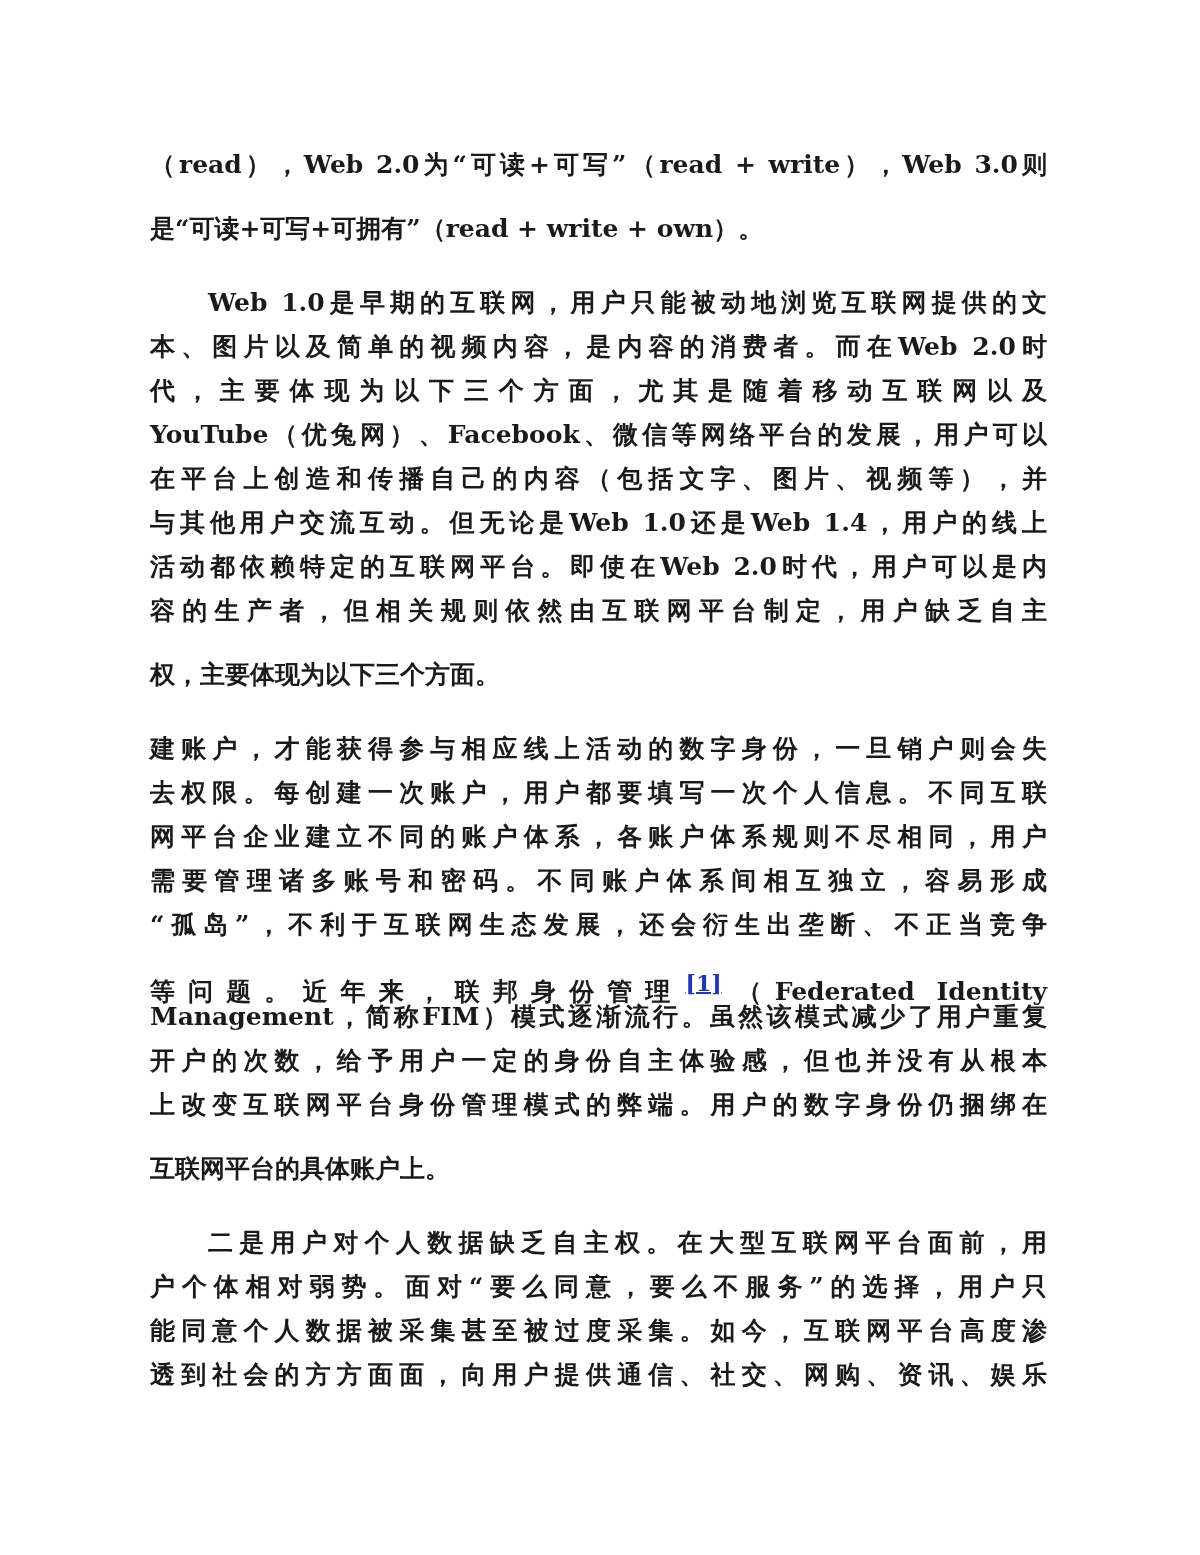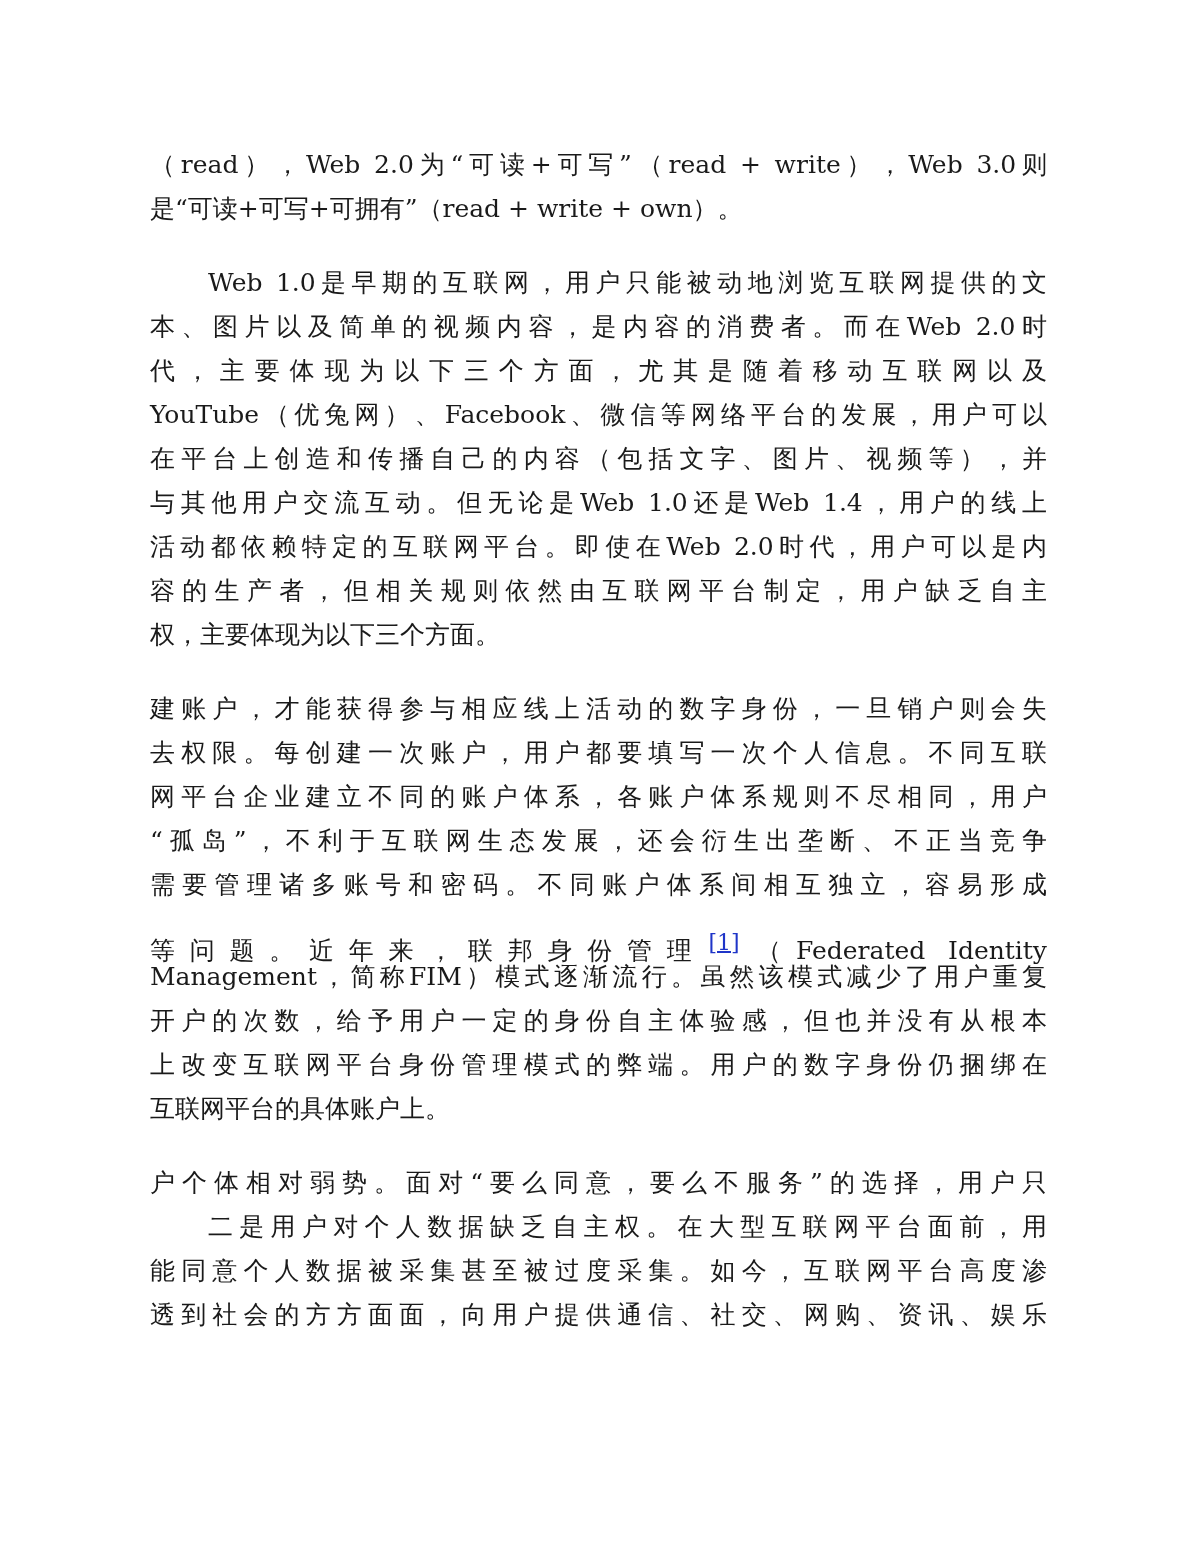--- a/index.html
+++ b/index.html
@@ -27,23 +27,25 @@
     .line {
       display: block;
       height: 44px;
       line-height: 44px;
       font-size: 25px;
       white-space: nowrap;
       text-align: justify;
       text-align-last: justify;
       letter-spacing: 0px;
       overflow: visible;
+      font-weight: bold;
     }
     .line.last {
       text-align-last: left;
+      margin-top: 20px;
     }
     .line.indent {
       padding-left: 58px;
     }
     .fn-ref {
       color: #1f35c8;
       text-decoration: underline;
       text-decoration-thickness: 2px;
       font-size: 22px;
       vertical-align: 9px;
@@ -70,29 +72,29 @@
     <span class="line">与其他用户交流互动。但无论是Web 1.0还是Web 1.4，用户的线上</span>
     <span class="line">活动都依赖特定的互联网平台。即使在Web 2.0时代，用户可以是内</span>
     <span class="line">容的生产者，但相关规则依然由互联网平台制定，用户缺乏自主</span>
     <span class="line last">权，主要体现为以下三个方面。</span>
   </div>
 
   <div class="para">
     <span class="line">建账户，才能获得参与相应线上活动的数字身份，一旦销户则会失</span>
     <span class="line">去权限。每创建一次账户，用户都要填写一次个人信息。不同互联</span>
     <span class="line">网平台企业建立不同的账户体系，各账户体系规则不尽相同，用户</span>
+    <span class="line">需要管理诸多账号和密码。不同账户体系间相互独立，容易形成</span>
     <span class="line">“孤岛”，不利于互联网生态发展，还会衍生出垄断、不正当竞争</span>
-    <span class="line">需要管理诸多账号和密码。不同账户体系间相互独立，容易形成</span>
     <span class="line" style="height:48px;line-height:72px;"><span>等问题。近年来，联邦身份管理</span><a class="fn-ref">[1]</a><span>（Federated Identity</span></span>
     <span class="line">Management，简称FIM）模式逐渐流行。虽然该模式减少了用户重复</span>
     <span class="line">开户的次数，给予用户一定的身份自主体验感，但也并没有从根本</span>
     <span class="line">上改变互联网平台身份管理模式的弊端。用户的数字身份仍捆绑在</span>
     <span class="line last">互联网平台的具体账户上。</span>
   </div>
 
   <div class="para">
+    <span class="line indent">二是用户对个人数据缺乏自主权。在大型互联网平台面前，用</span>
     <span class="line">户个体相对弱势。面对“要么同意，要么不服务”的选择，用户只</span>
-    <span class="line indent">二是用户对个人数据缺乏自主权。在大型互联网平台面前，用</span>
     <span class="line">能同意个人数据被采集甚至被过度采集。如今，互联网平台高度渗</span>
     <span class="line">透到社会的方方面面，向用户提供通信、社交、网购、资讯、娱乐</span>
   </div>
 
 </div>
 
 </body></html>

